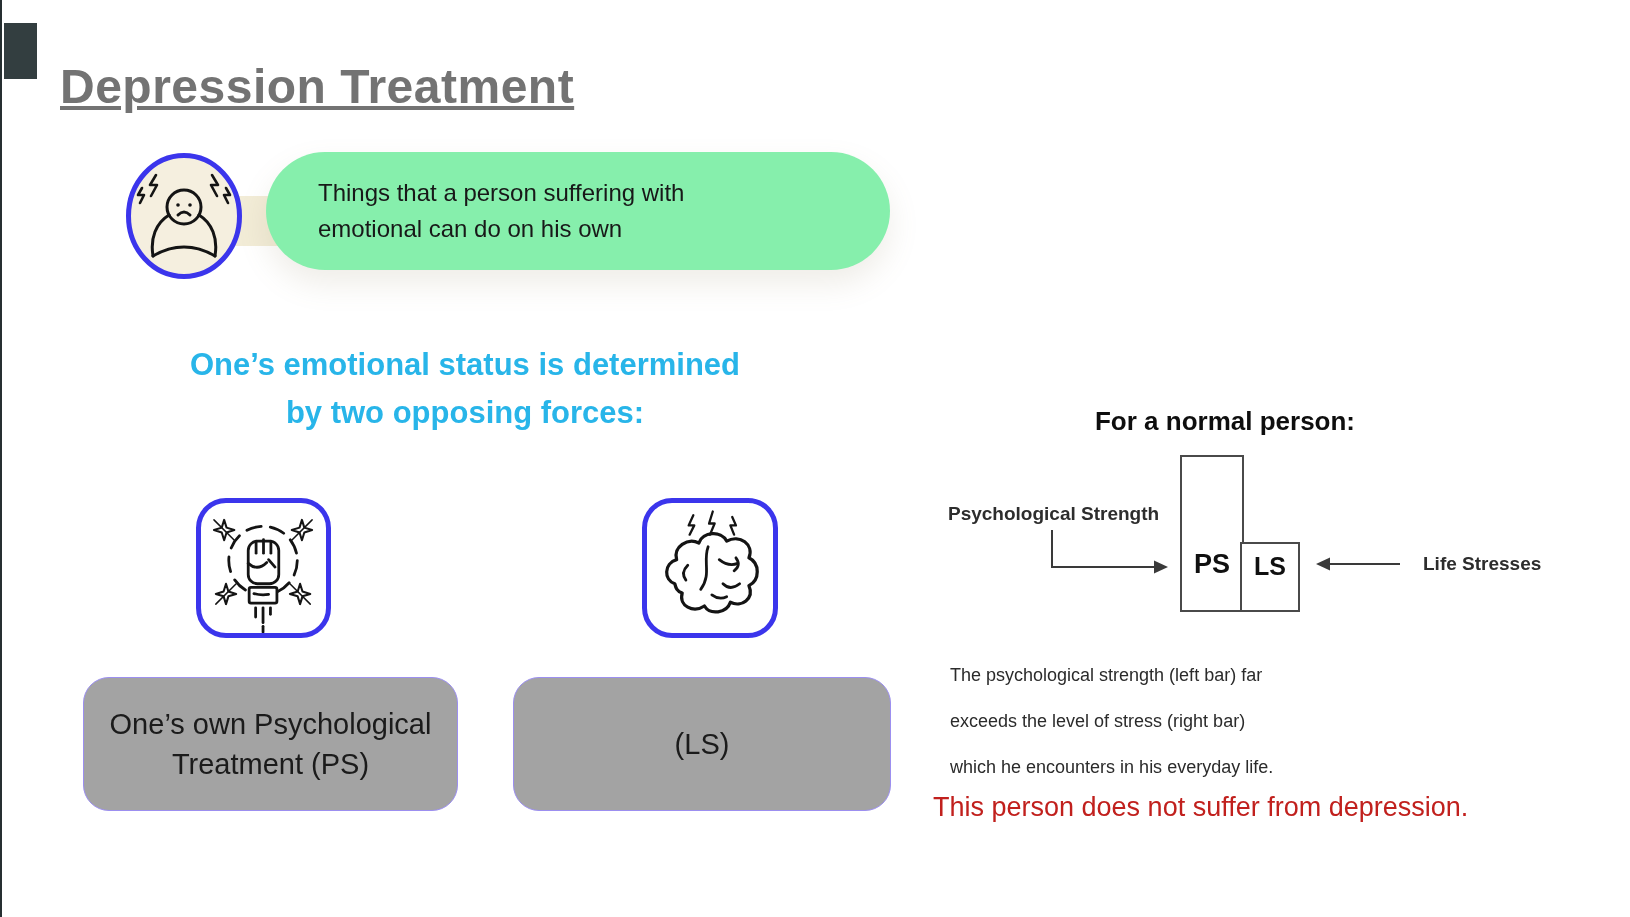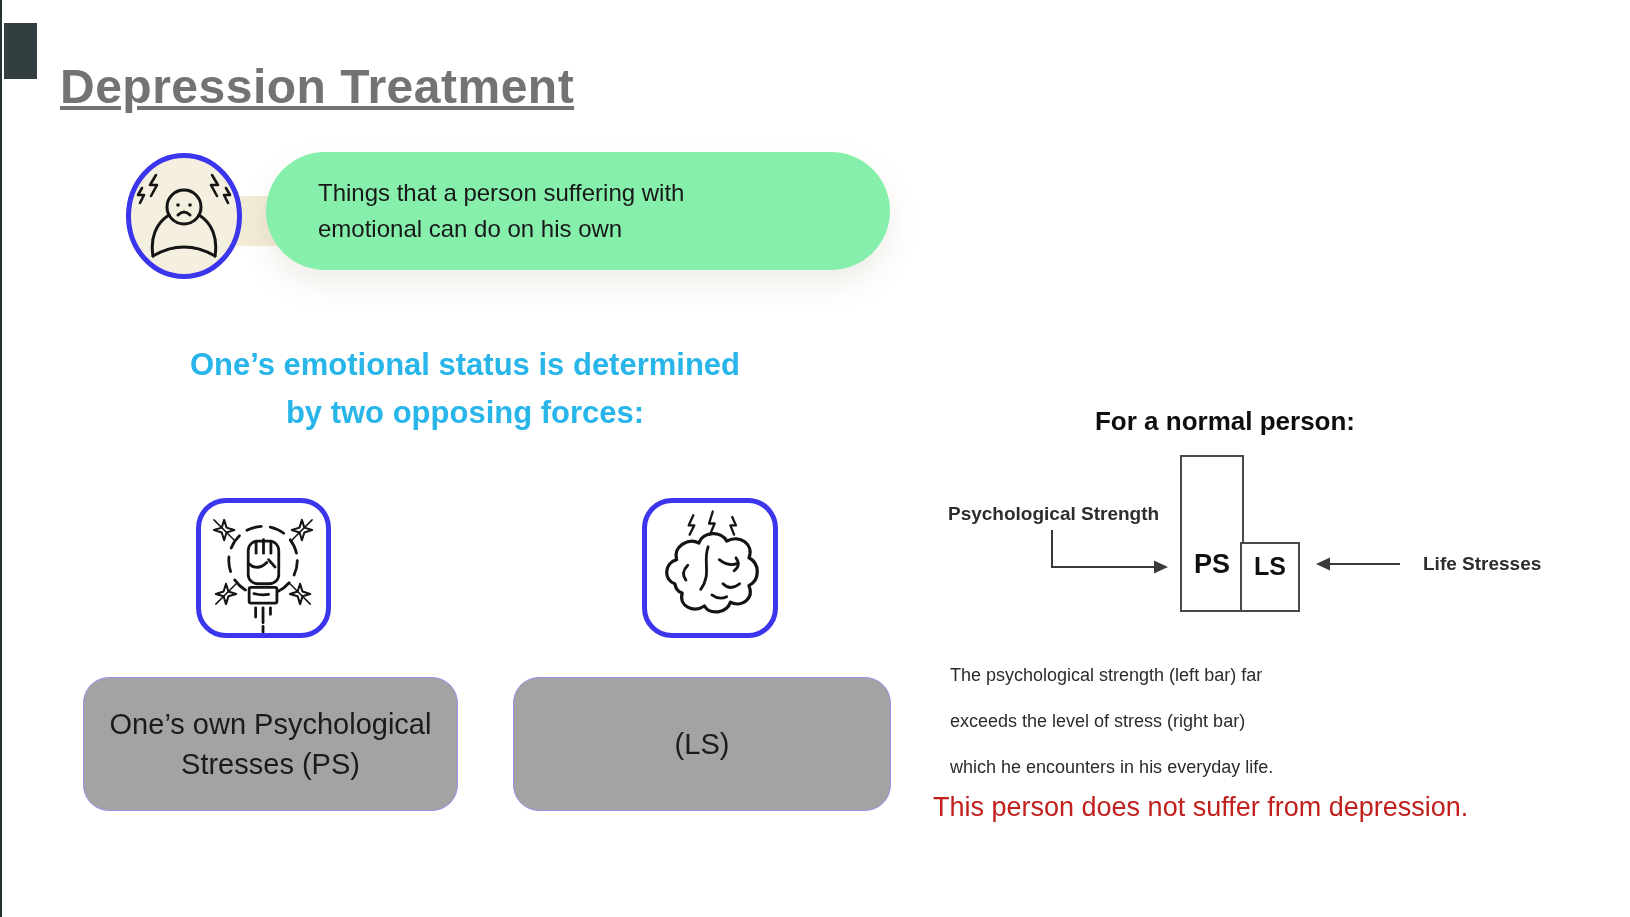--- a/index.html
+++ b/index.html
@@ -134,21 +134,21 @@
       <path d="M82,86 q8,8 18,0"></path>
       <path d="M44,66 q-8,8 -2,16"></path>
       <path d="M94,72 q8,-6 2,-14"></path>
       <path d="M70,98 q8,6 16,2"></path>
     </g>
   </svg>
 </div>
 
 <div class="abs label-box label-ps">
   <div class="line">One’s own Psychological</div>
-  <div class="line">Stresses (PS)</div>
+  <div class="line">Treatment (PS)</div>
 </div>
 <div class="abs label-box label-ls">
   <div class="line">(LS)</div>
 </div>
 
 <div class="abs np-heading">For a normal person:</div>
 
 <svg class="abs diagram" viewBox="0 0 660 185">
   <text class="callout-label" x="48" y="80">Psychological Strength</text>
   <g stroke="#3a3a3a" stroke-width="2" fill="none">

